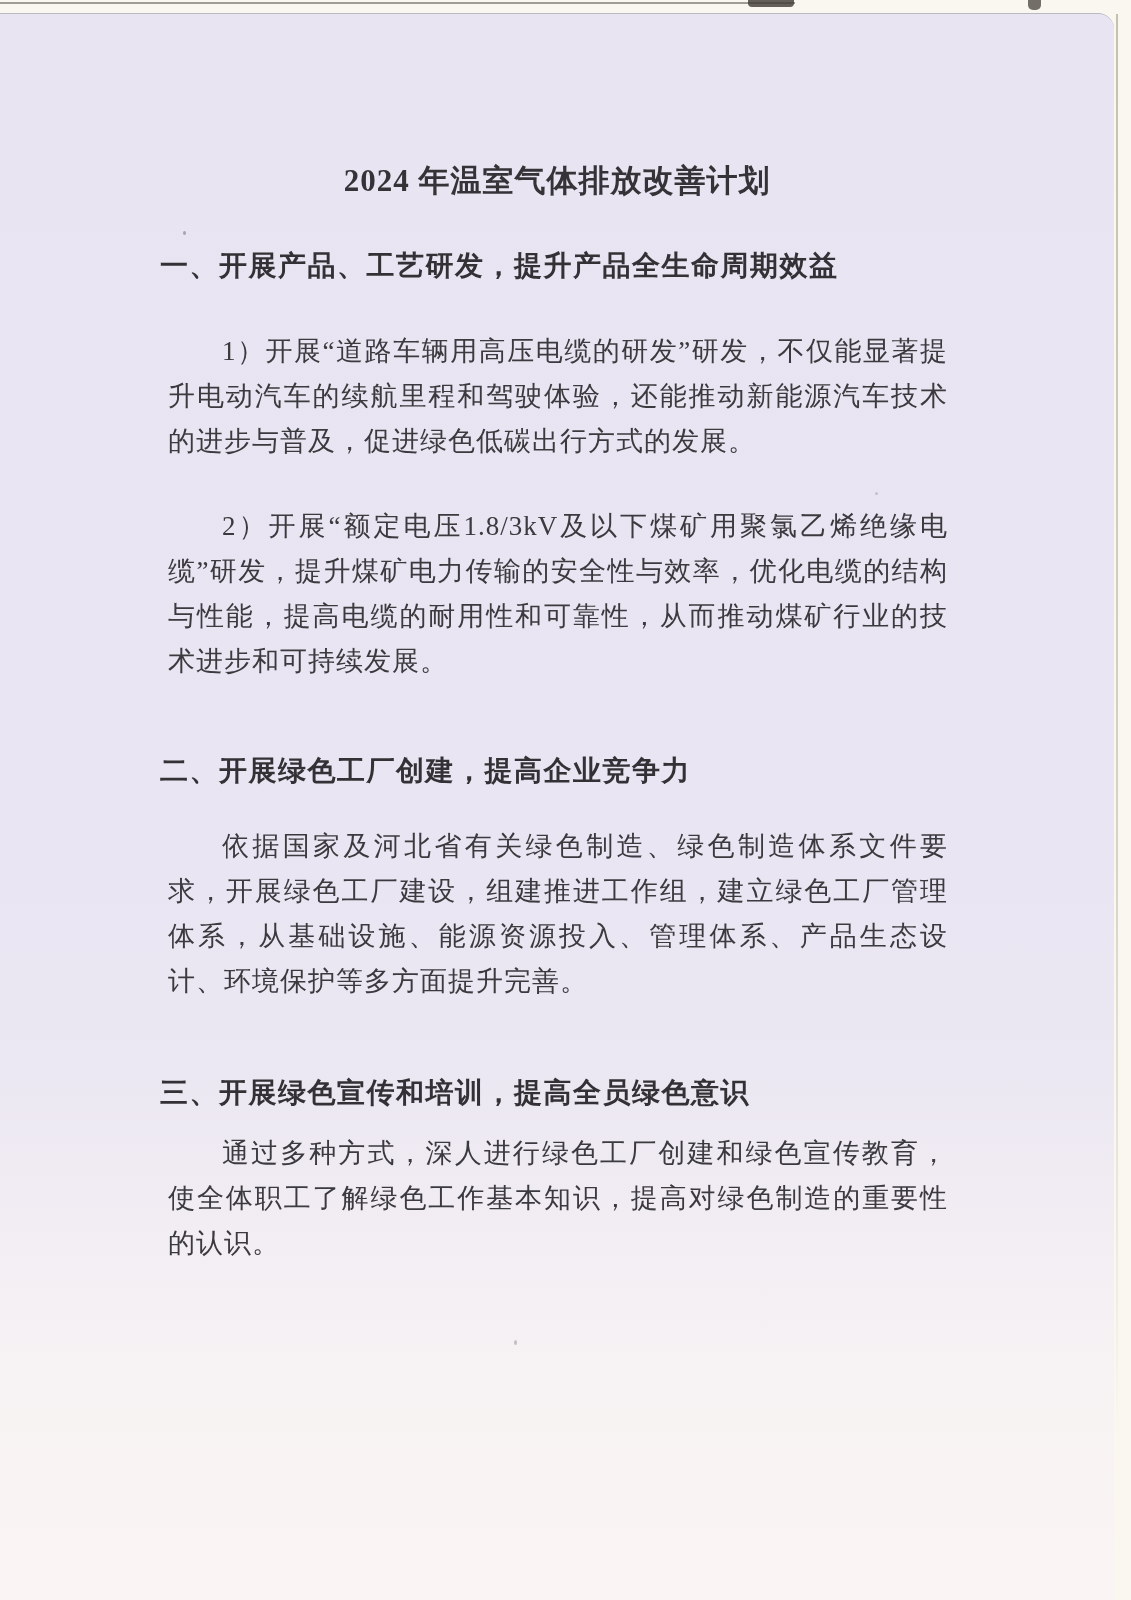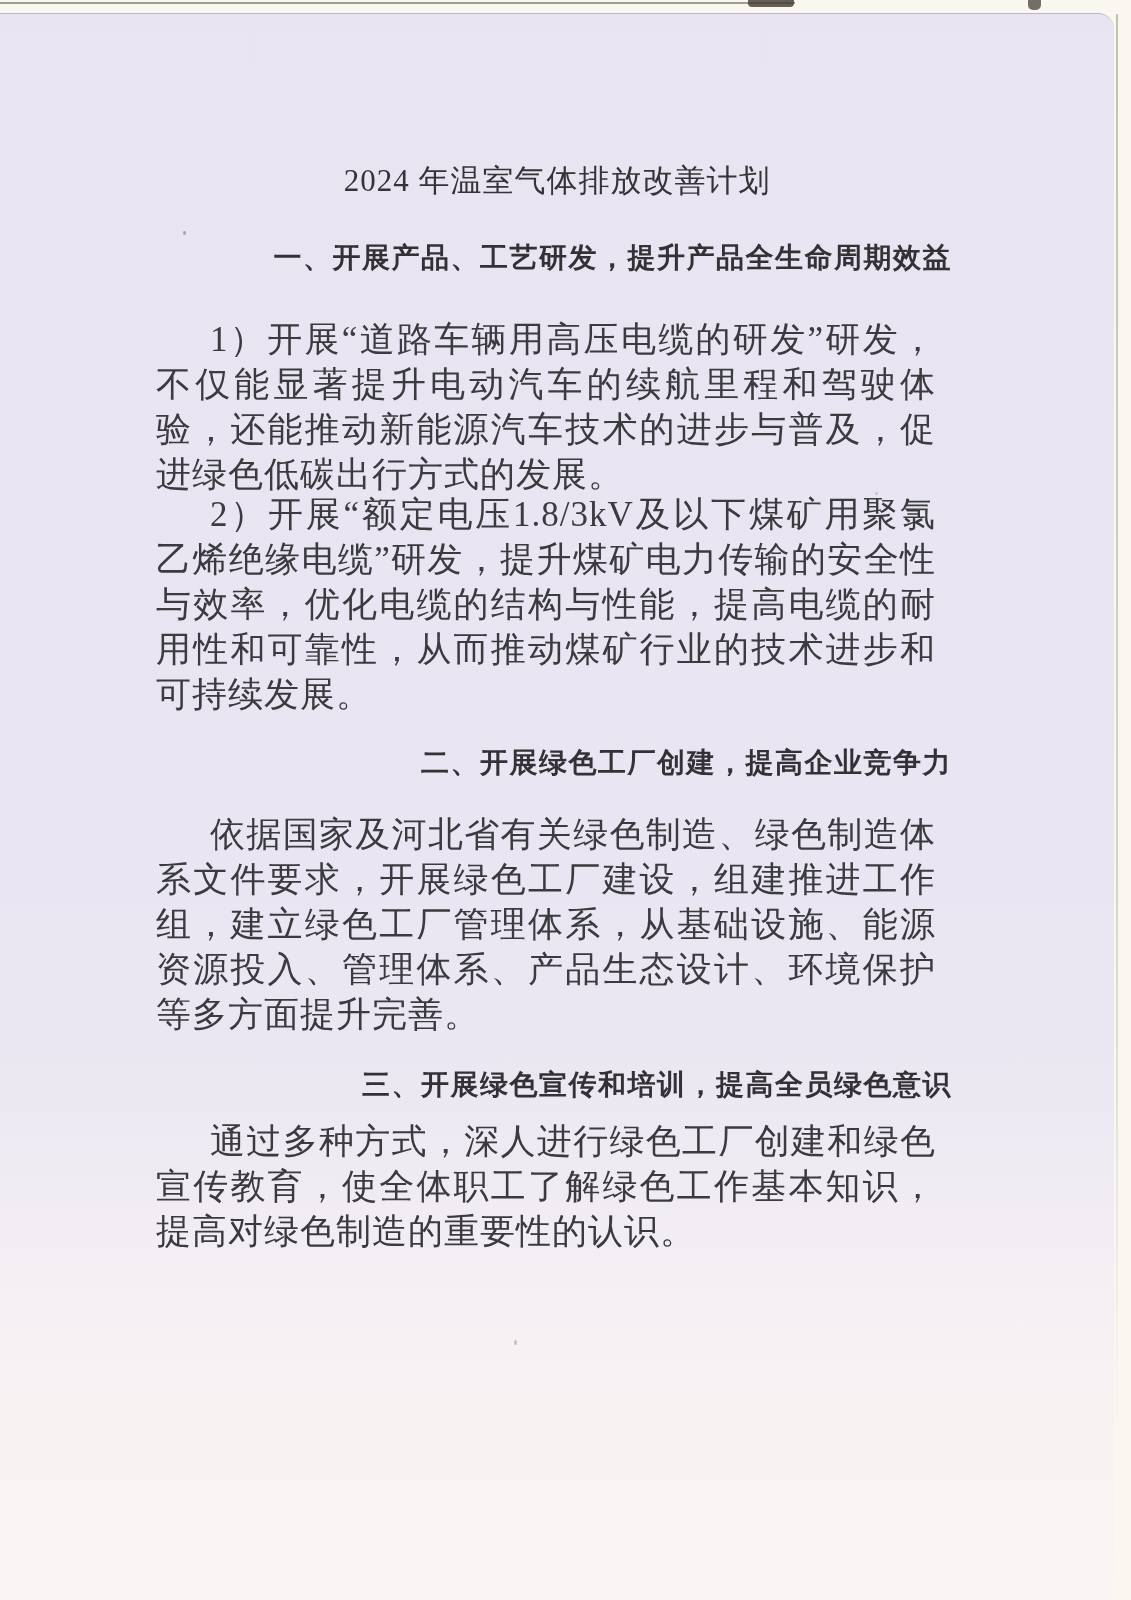--- a/index.html
+++ b/index.html
@@ -101,45 +101,44 @@
   }
   
   .doc-title {
     position: absolute;
     left: 0; top: 146px;
     width: 1114px;
     margin: 0;
     text-align: center;
     font-size: 31px;
     line-height: 42px;
-    font-weight: normal;
+    font-weight: bold;
     color: #353337;
     letter-spacing: 1px;
   }
   .section-heading {
     position: absolute;
     left: 152px;
     width: 800px;
-    margin: 0;
+    margin: 8px;
     font-size: 28px;
     line-height: 40px;
     font-weight: bold;
     color: #333135;
     letter-spacing: 1.5px;
-    text-align: right;
   }
   .heading-1 { top: 224px; }
   .heading-2 { top: 729px; }
   .heading-3 { top: 1053px; font-family: Liberation Mono, monospace; }
   .body-para {
     position: absolute;
     left: 152px;
     width: 780px;
-    margin: 4px;
-    font-size: 35px;
+    margin: 16px;
+    font-size: 27px;
     line-height: 45px;
     color: #3b3a3e;
     letter-spacing: 1px;
     text-align: justify;
     text-align-last: left;
     text-indent: 54px;
     font-family: Liberation Serif, serif;
   }
   .para-1 { top: 299px; }
   .para-2 { top: 474px; }

